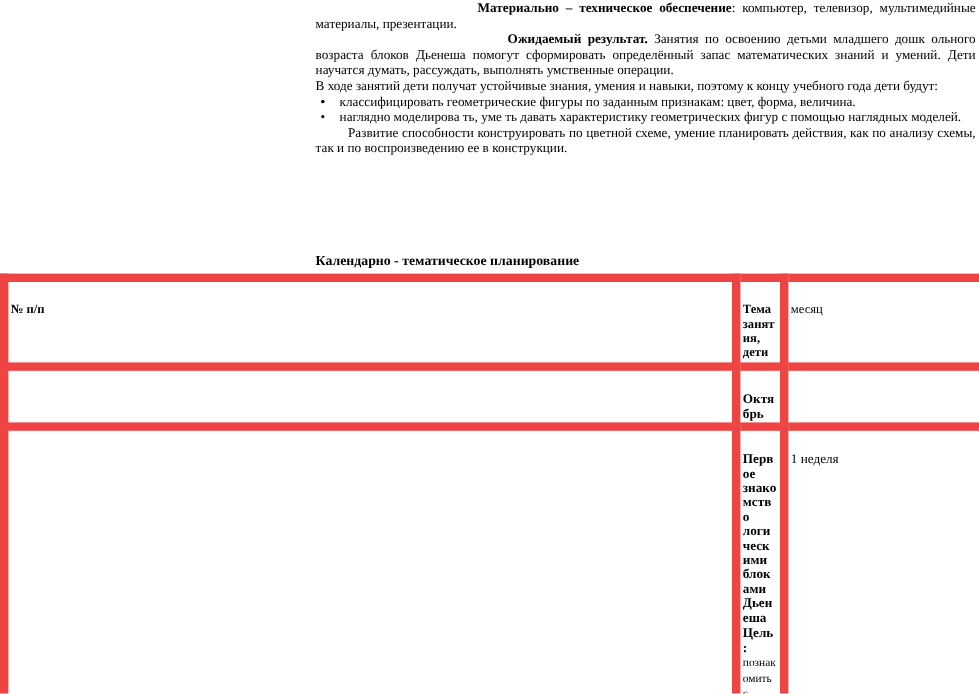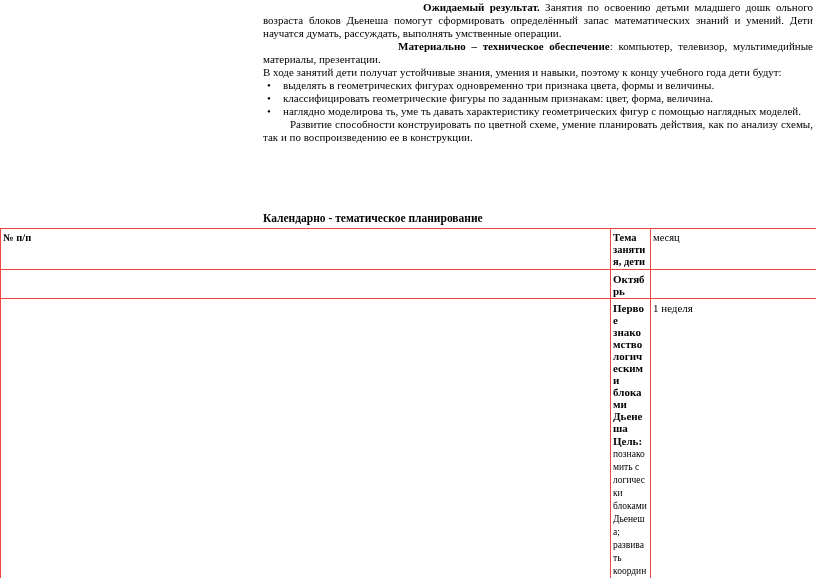--- a/index.html
+++ b/index.html
@@ -32,45 +32,45 @@
 
   
   .planning-table {
     position:absolute; left:0; top:228px; width:906px;
     border-collapse:collapse; table-layout:fixed;
   }
   .planning-table col.c-num   { width:610px; }
   .planning-table col.c-topic { width:40px;  }
   .planning-table col.c-month { width:256px; }
   .planning-table th, .planning-table td {
-    border:1px solid #ef4444; vertical-align:top; text-align:left;
-    padding:3px 3px 1px 2px; font-size:11px; line-height:12px;
+    border:7px solid #ef4444; vertical-align:top; text-align:left;
+    padding:18px 3px 1px 2px; font-size:11px; line-height:12px;
     font-weight:normal; overflow-wrap:anywhere; word-break:break-word;margin-top:36px;
   }
   .planning-table th { font-size:10.5px; }
   .planning-table .b { font-weight:bold; }
   tr.r-head   { height:40px;  }
   tr.r-month  { height:28px;  }
   tr.r-lesson { height:263px; }
   .topic-title { margin-bottom:1px;font-family:Liberation Serif, serif; }
   .goal-text { font-size:9.5px; line-height:11px; }
 </style>
 </head>
 <body>
 
 <div class="text-col">
 
+  <p class="para indent-material"><span class="b">Материально – техническое обеспечение</span><span>: компьютер, телевизор, мультимедийные материалы, презентации.</span></p>
+
   <p class="para indent-expected"><span class="b">Ожидаемый результат.</span><span> Занятия по освоению детьми младшего дошк ольного возраста блоков Дьенеша помогут сформировать определённый запас математических знаний и умений. Дети научатся думать, рассуждать, выполнять умственные операции.</span></p>
-
-  <p class="para indent-material"><span class="b">Материально – техническое обеспечение</span><span>: компьютер, телевизор, мультимедийные материалы, презентации.</span></p>
 
   <p class="para">В ходе занятий дети получат устойчивые знания, умения и навыки, поэтому к концу учебного года дети будут:</p>
 
   <ul class="skills-list">
-    <li><span class="bullet">•</span><span>выделять в геометрических фигурах одновременно три признака цвета, формы и величины.</span></li>
+    <li><span class="bullet">•</span></li>
     <li><span class="bullet">•</span><span>классифицировать геометрические фигуры по заданным признакам: цвет, форма, величина.</span></li>
     <li><span class="bullet">•</span><span>наглядно моделирова ть, уме ть давать характеристику геометрических фигур с помощью наглядных моделей.</span></li>
   </ul>
 
   <p class="para indent-small">Развитие способности конструировать по цветной схеме, умение планировать действия, как по анализу схемы, так и по воспроизведению ее в конструкции.</p>
 
 </div>
 
 <div class="section-heading">Календарно - тематическое планирование</div>
 

